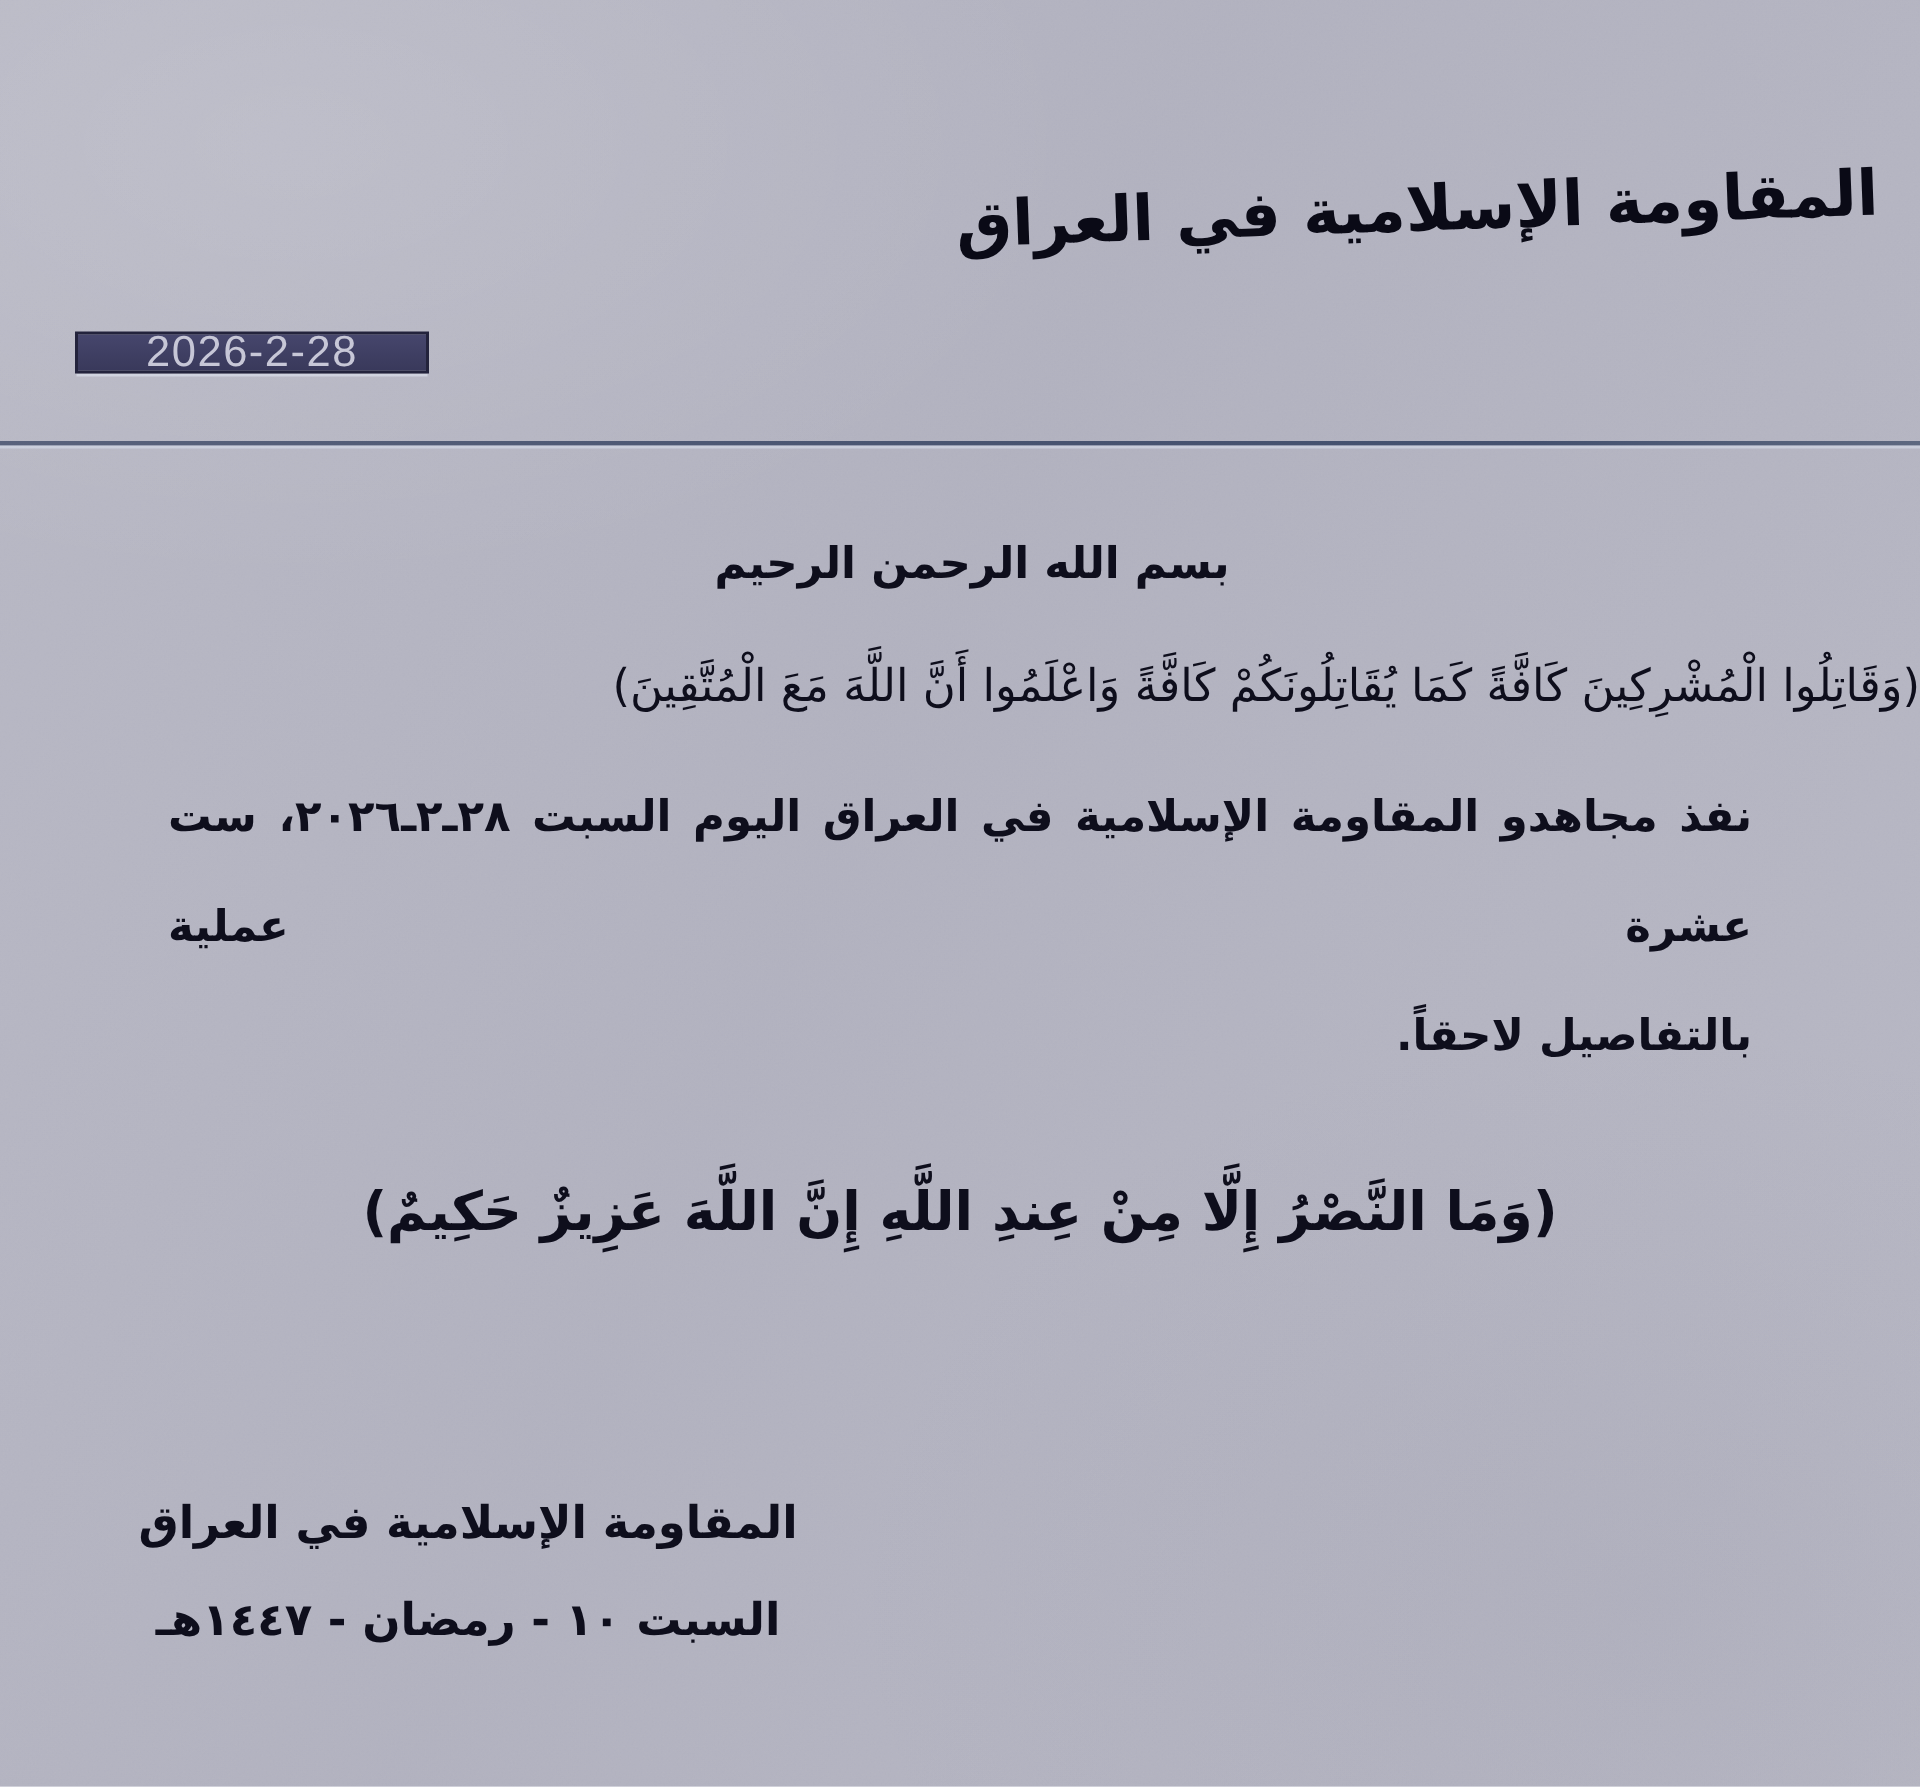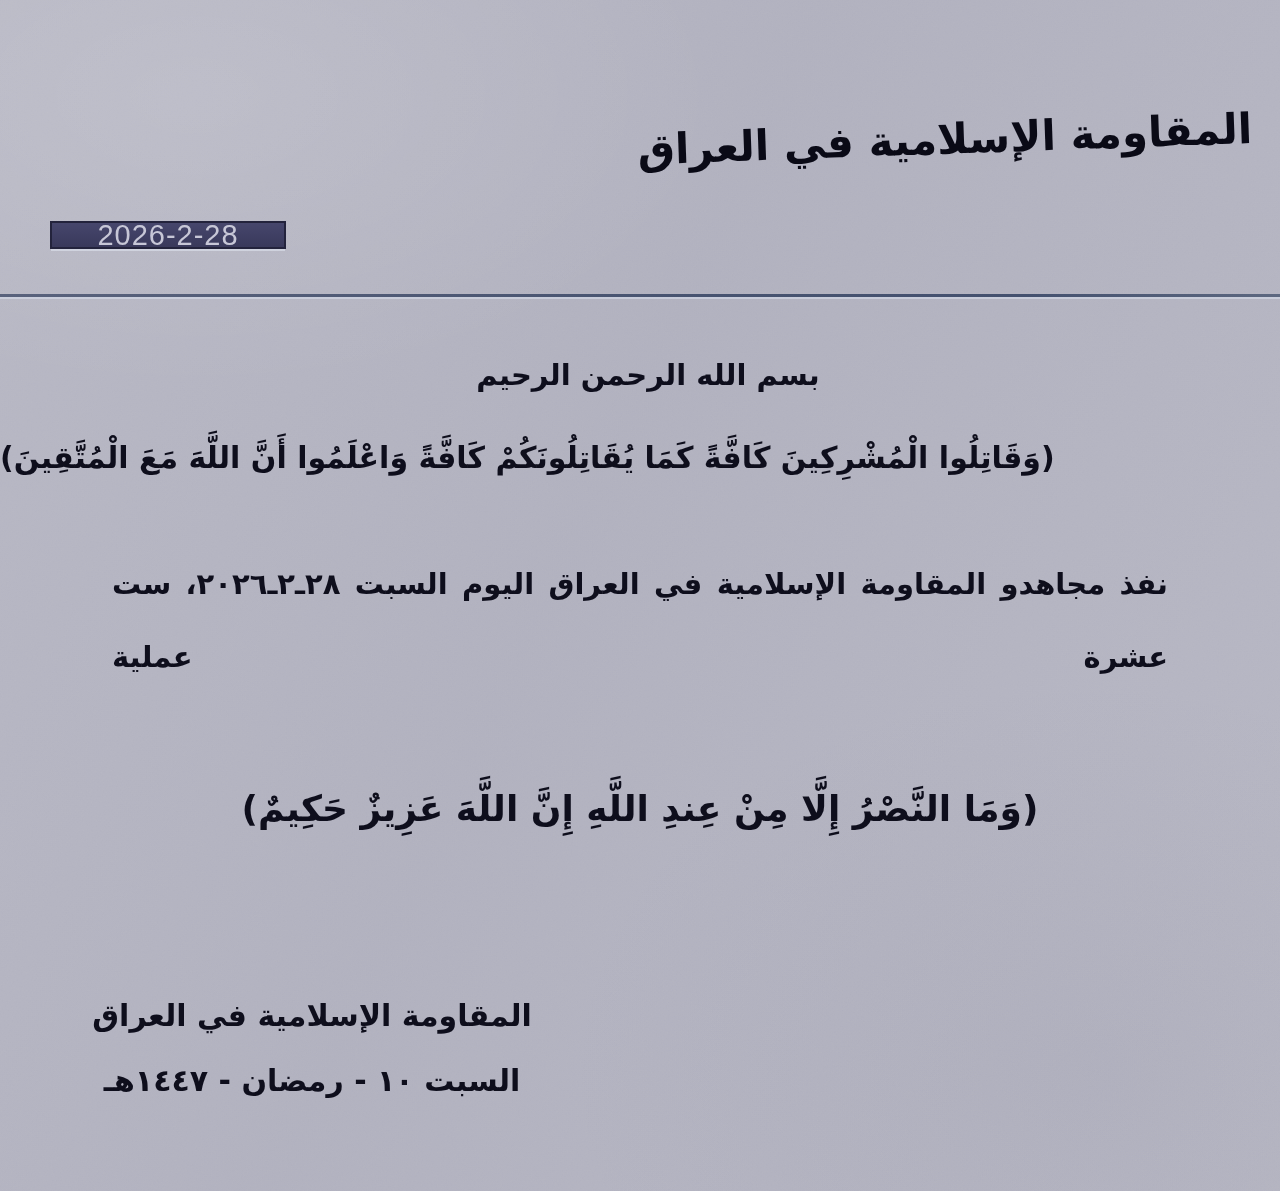--- a/index.html
+++ b/index.html
@@ -60,26 +60,26 @@
   }
   .basmala{
     position:absolute;
     left:0;right:0;top:358px;
     text-align:center;
     font-size:29px;font-weight:bold;margin-left:16px;
   }
   .verse-top{
     position:absolute;
     left:0;right:0;top:440px;
-    text-align:left;
-    font-size:30px;font-weight:bold;
+    text-align:right;
+    font-size:30px;font-weight:normal;
   }
   .paragraph{
     position:absolute;
-    top:548px;right:112px;left:112px;
+    top:508px;right:112px;left:112px;
     font-size:29px;font-weight:bold;
     line-height:73px;
   }
   .p-line{text-align:justify;text-align-last:justify;}
   .p-line-last{text-align:right;text-align-last:right;}
   .verse-bottom{
     position:absolute;
     left:0;right:0;top:788px;
     text-align:center;
     font-size:36px;font-weight:bold;
@@ -113,20 +113,21 @@
   <div class="date-badge">2026-2-28</div>
 
   <div class="divider"></div>
 
   <div class="basmala">بسم الله الرحمن الرحيم</div>
 
   <div class="verse-top">(وَقَاتِلُوا الْمُشْرِكِينَ كَافَّةً كَمَا يُقَاتِلُونَكُمْ كَافَّةً وَاعْلَمُوا أَنَّ اللَّهَ مَعَ الْمُتَّقِينَ)</div>
 
   <div class="paragraph">
     <div class="p-line">نفذ مجاهدو المقاومة الإسلامية في العراق اليوم السبت ٢٨ـ٢ـ٢٠٢٦، ست عشرة عملية</div>
+    <div class="p-line p-line-last">بالتفاصيل لاحقاً.</div>
   </div>
 
   <div class="verse-bottom">(وَمَا النَّصْرُ إِلَّا مِنْ عِندِ اللَّهِ  إِنَّ اللَّهَ عَزِيزٌ حَكِيمٌ)</div>
 
   <div class="signature">
     <div class="org-line">المقاومة الإسلامية في العراق</div>
     <div class="date-line">السبت ١٠ - رمضان - ١٤٤٧هـ</div>
   </div>
 
 </div>

